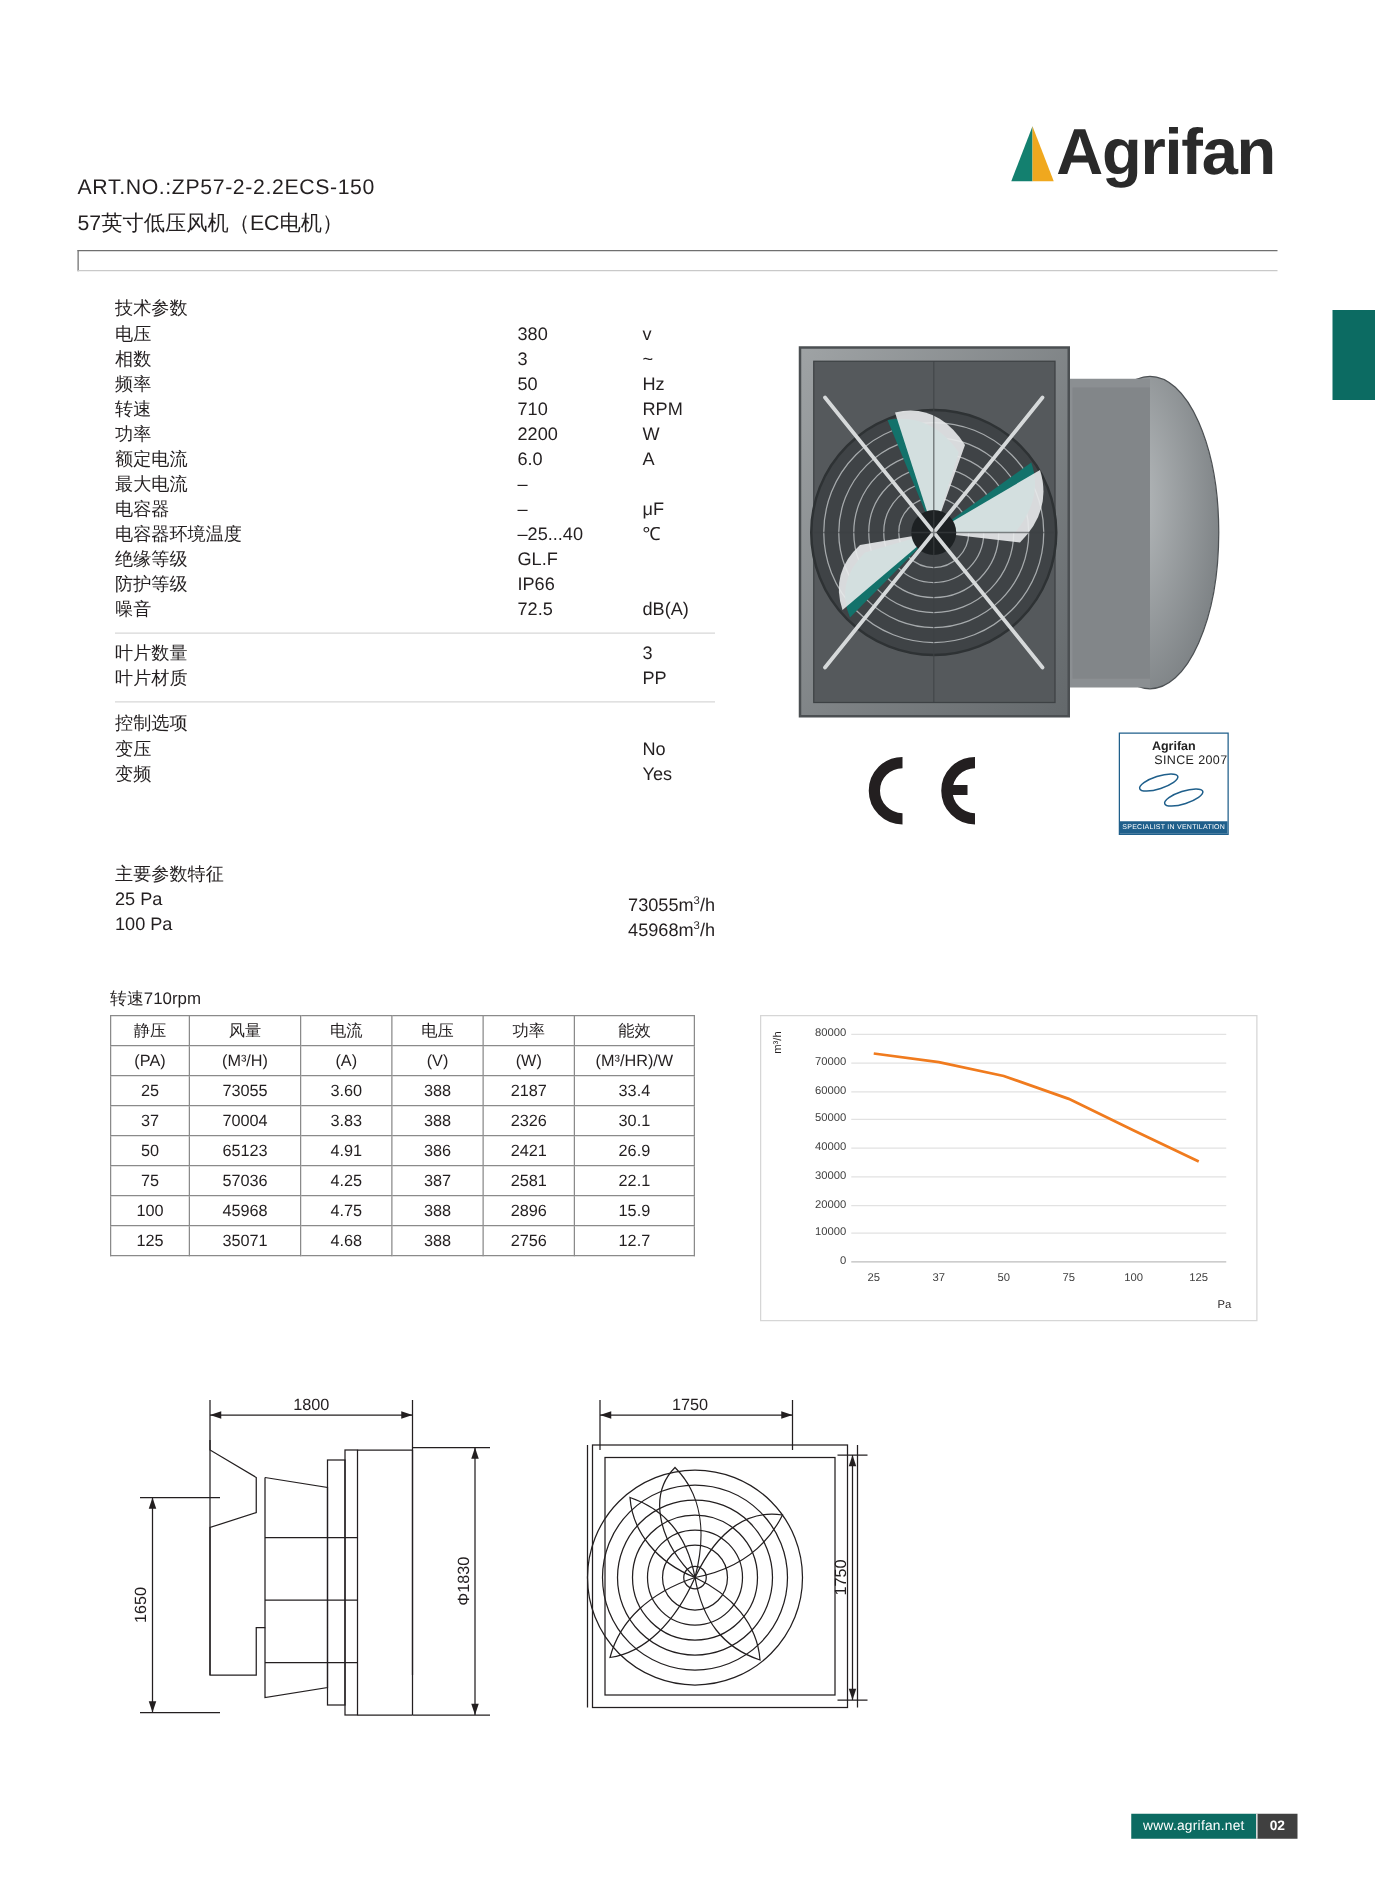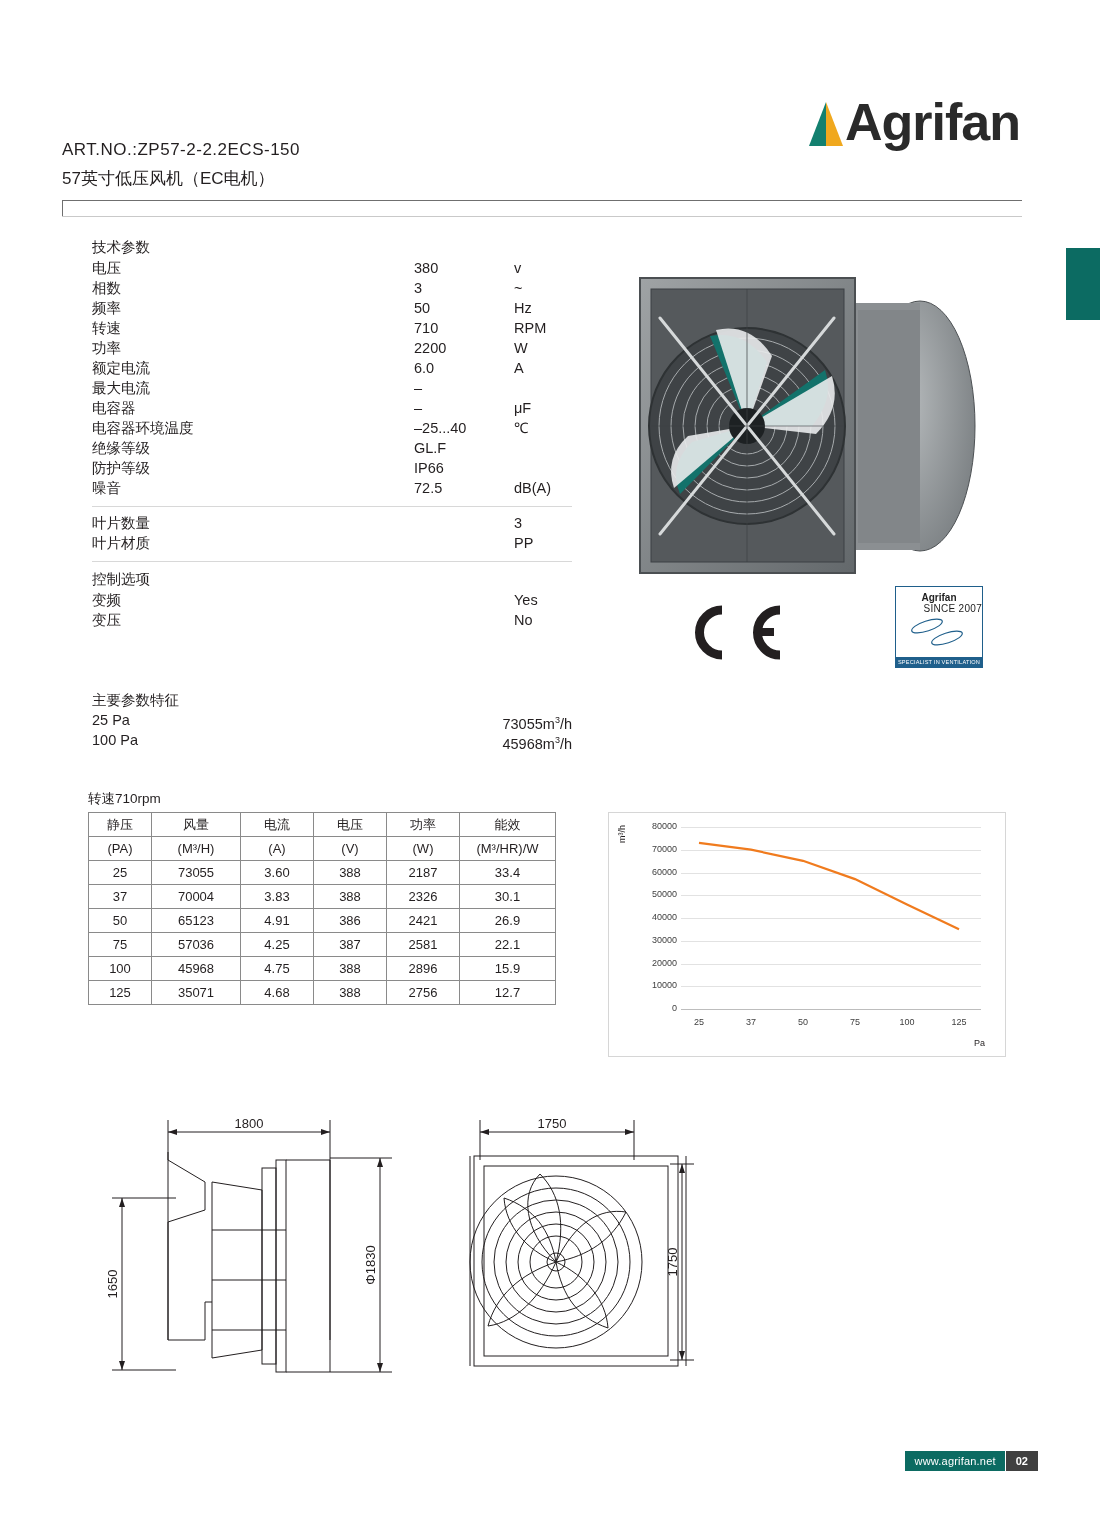--- a/index.html
+++ b/index.html
@@ -177,26 +177,26 @@
         <span class="lbl">叶片材质</span>
         <span class="unit">PP</span>
       </div>
 
     <div class="hr"></div>
 
     <div class="row sec-title">
         <span class="lbl">控制选项</span>
       </div>
     <div class="row">
+        <span class="lbl">变压</span>
+        <span class="unit">No</span>
+      </div>
+    <div class="row">
         <span class="lbl">变频</span>
         <span class="unit">Yes</span>
-      </div>
-    <div class="row">
-        <span class="lbl">变压</span>
-        <span class="unit">No</span>
       </div>
   </div>
 
   <div class="mainparams">
     <div class="row">
         <span class="lbl">主要参数特征</span>
       </div>
     <div class="row">
       <span class="lbl">25 Pa</span>
       <span class="val"><span>73055m</span><sup>3</sup><span>/h</span></span>

